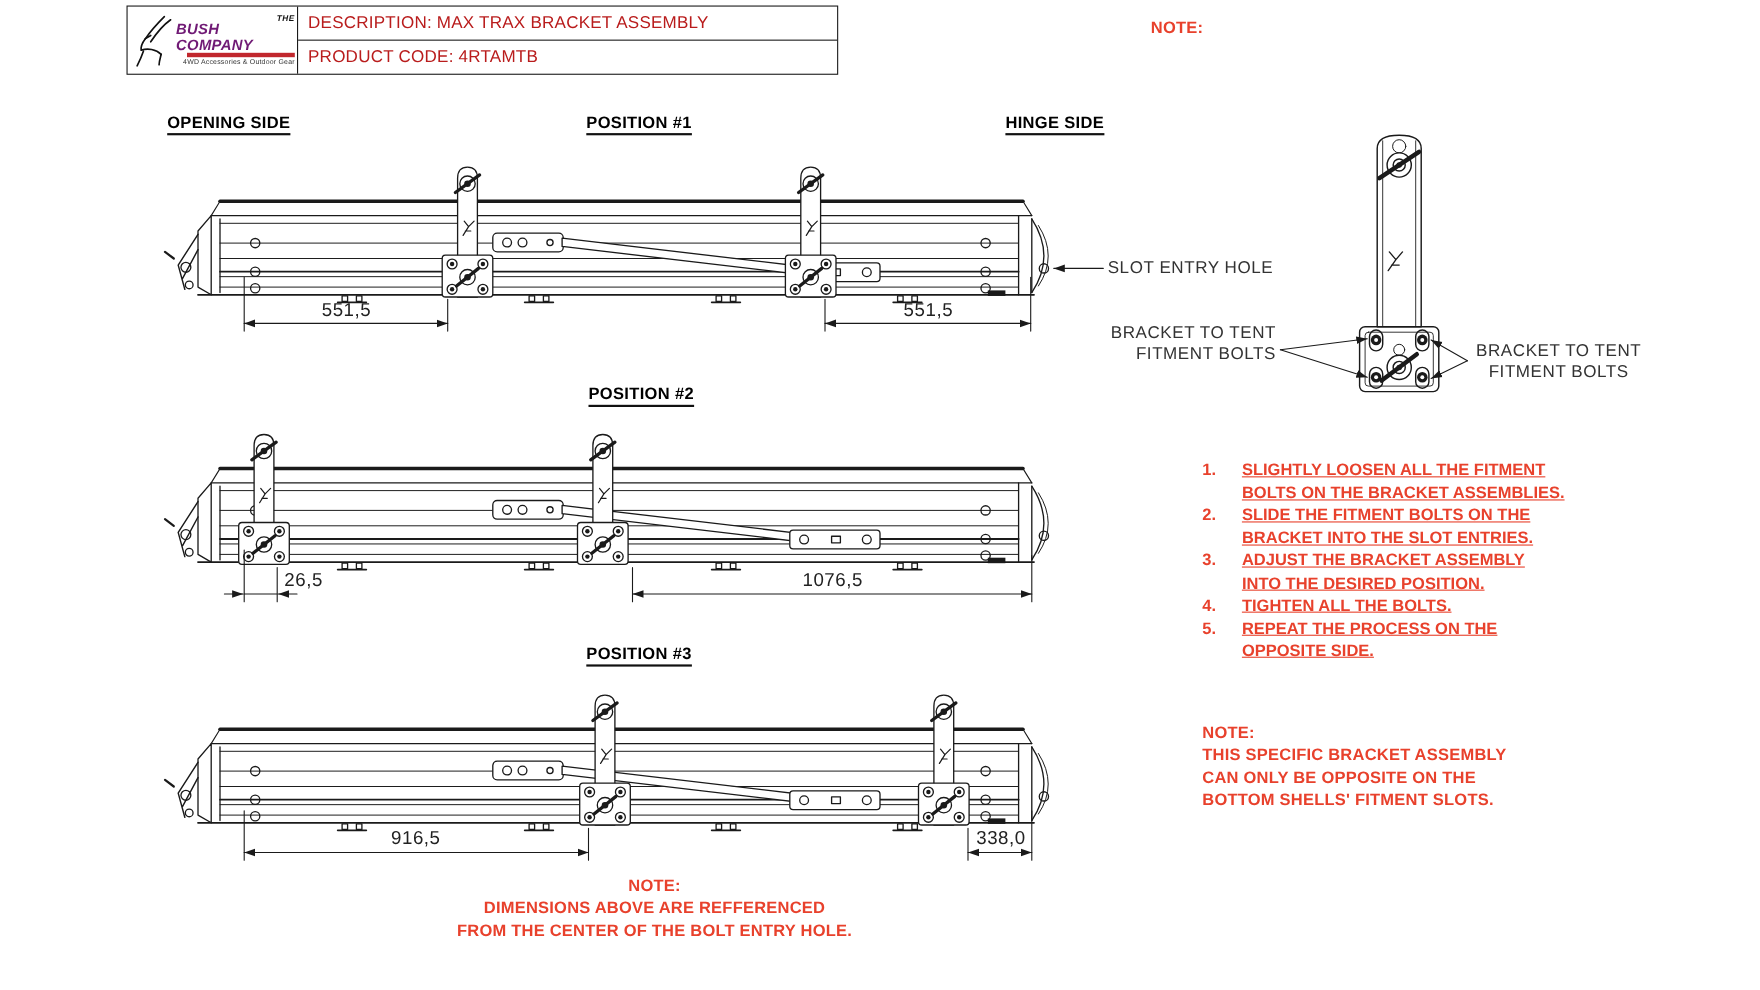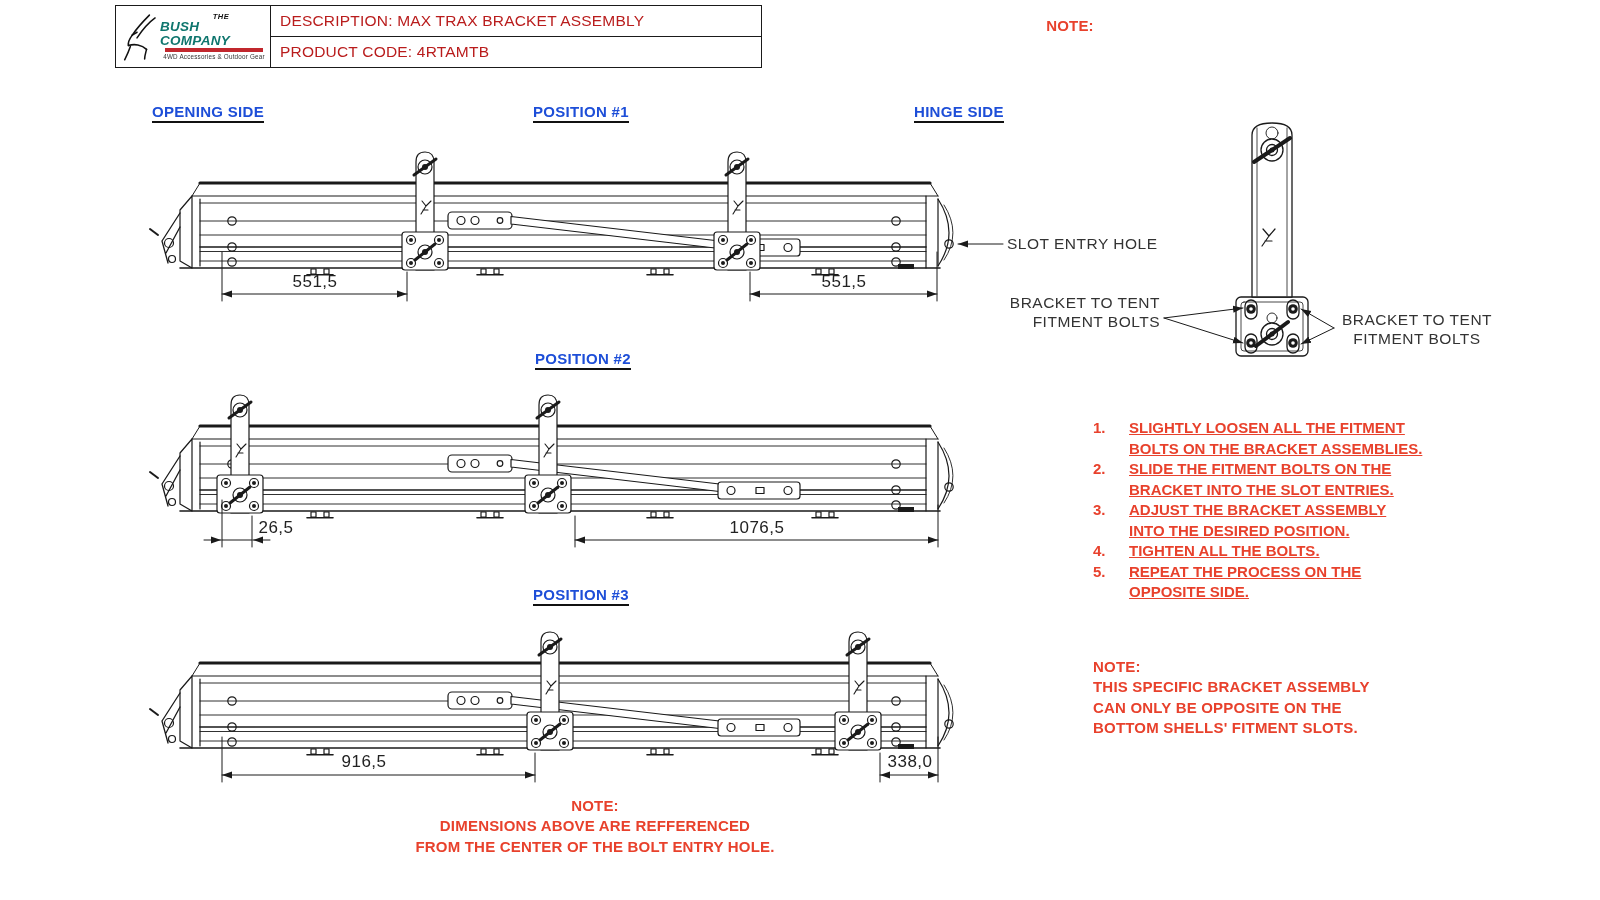--- a/index.html
+++ b/index.html
@@ -6,27 +6,27 @@
   html,body { width:1600px; height:900px; background:#ffffff; font-family:"Liberation Sans", sans-serif; }
   .page { position:relative; width:1600px; height:900px; background:#fff; overflow:hidden; }
   .abs { position:absolute; }
 
   
   .tblock { left:115px; top:5px; width:647px; height:63px; border:1.5px solid #1a1a1a; display:flex; }
   .tblock .logo-cell { width:155px; border-right:1.5px solid #1a1a1a; display:flex; align-items:center; justify-content:center; gap:2px; padding:2px; }
   .tblock .rows { flex:1; display:flex; flex-direction:column; }
   .tblock .row { flex:1; display:flex; align-items:center; padding-left:9px; font-size:15.5px; color:#b91c1c; letter-spacing:0.2px; }
   .tblock .row:first-child { border-bottom:1.5px solid #1a1a1a; }
-  .logo-text { display:flex; flex-direction:column; align-items:center; line-height:1; }
+  .logo-text { display:flex; flex-direction:column; align-items:flex-end; line-height:1; }
   .logo-the { font-size:7.5px; font-weight:bold; font-style:italic; color:#111; margin-left:14px; letter-spacing:0.5px; }
-  .logo-brand { font-size:13.5px; font-weight:bold; font-style:italic; color:#0f766e; letter-spacing:0.3px; }
+  .logo-brand { font-size:13.5px; font-weight:bold; font-style:italic; color:#701a75; letter-spacing:0.3px; }
   .logo-rule { width:98px; height:3.5px; background:#c1272d; margin-top:1px; }
   .logo-tagline { font-size:6.3px; color:#333; margin-top:2px; letter-spacing:0.2px; }
 
-  .heading { font-size:15px; font-weight:bold; color:#1d4ed8; letter-spacing:0.3px; border-bottom:2px solid #111; padding-bottom:1px; white-space:nowrap; }
+  .heading { font-size:15px; font-weight:bold; color:#000000; letter-spacing:0.3px; border-bottom:2px solid #111; padding-bottom:1px; white-space:nowrap; }
   .dim { font-size:17px; color:#222; white-space:nowrap; transform:translateX(-50%); letter-spacing:0.5px; }
   .callout { font-size:15.5px; color:#333; letter-spacing:0.5px; line-height:1.22; white-space:pre-line; }
 
   .rednote { color:#e8412c; font-weight:bold; font-size:15px; line-height:1.36; letter-spacing:0.2px; }
   .center { text-align:center; }
   .pre { white-space:pre-line; }
 
   .steps { display:grid; grid-template-columns:36px 310px; row-gap:0; color:#e8412c; font-weight:bold; font-size:15px; line-height:20.5px; }
   .steps .num { }
   .steps .txt { white-space:pre-line;text-decoration:underline; }
@@ -234,21 +234,21 @@
   <div class="abs" style="left:152px; top:103px;"><span class="heading">OPENING SIDE</span></div>
   <div class="abs" style="left:533px; top:103px;"><span class="heading">POSITION #1</span></div>
   <div class="abs" style="left:914px; top:103px;"><span class="heading">HINGE SIDE</span></div>
   <div class="abs" style="left:535px; top:350px;"><span class="heading">POSITION #2</span></div>
   <div class="abs" style="left:533px; top:586px;"><span class="heading">POSITION #3</span></div>
 
   <div class="abs dim" style="left:315px; top:272px;">551,5</div>
   <div class="abs dim" style="left:844px; top:272px;">551,5</div>
   <div class="abs dim" style="left:276px; top:518px;">26,5</div>
   <div class="abs dim" style="left:757px; top:518px;">1076,5</div>
-  <div class="abs dim" style="left:364px; top:752px;text-align:center;">916,5</div>
+  <div class="abs dim" style="left:378px; top:752px;text-align:center;">916,5</div>
   <div class="abs dim" style="left:910px; top:752px;">338,0</div>
 
   <div class="abs callout" style="left:1007px; top:235px;">SLOT ENTRY HOLE</div>
   <div class="abs callout" style="left:1000px; top:294px; width:160px; text-align:right;">BRACKET TO TENT
 FITMENT BOLTS</div>
   <div class="abs callout" style="left:1337px; top:311px; width:160px; text-align:center;">BRACKET TO TENT
 FITMENT BOLTS</div>
 
   <div class="abs steps" style="left:1093px; top:418px;">
     <span class="num">1.</span>

